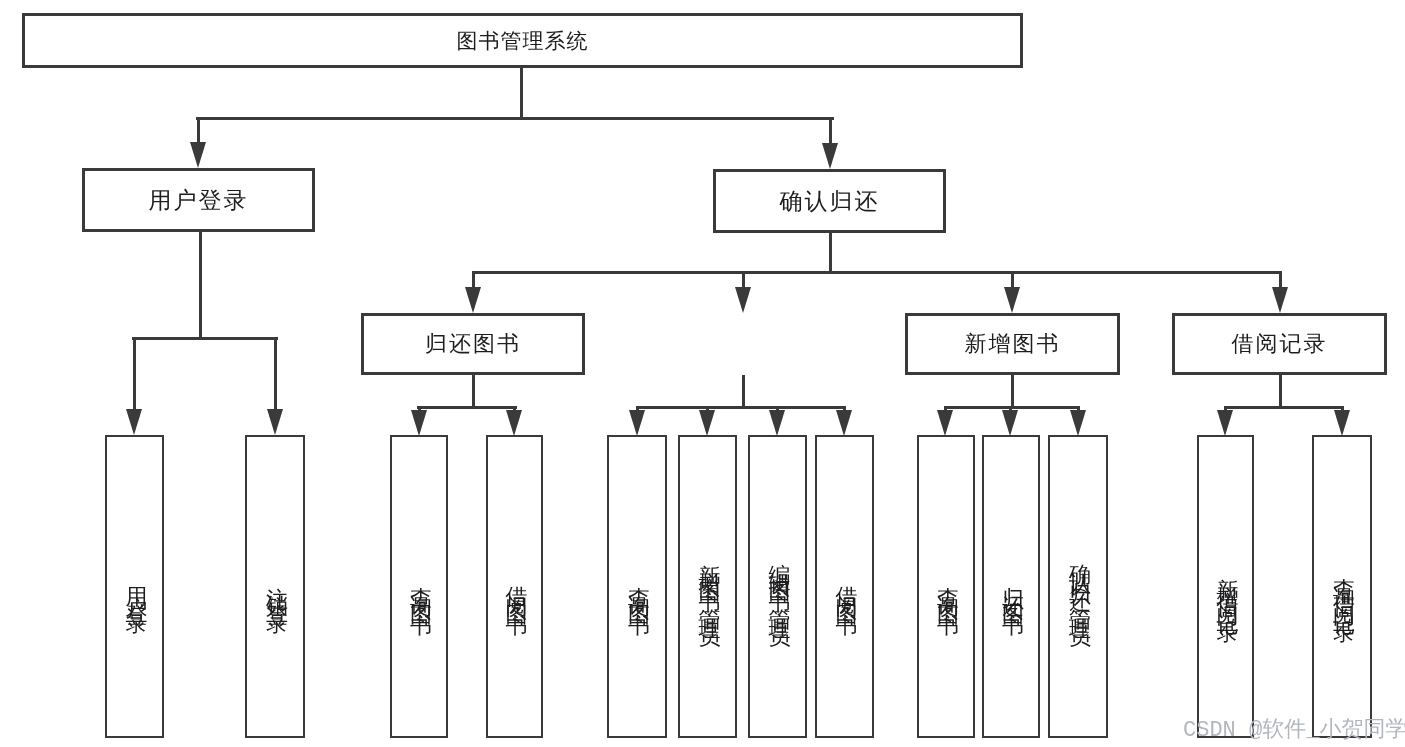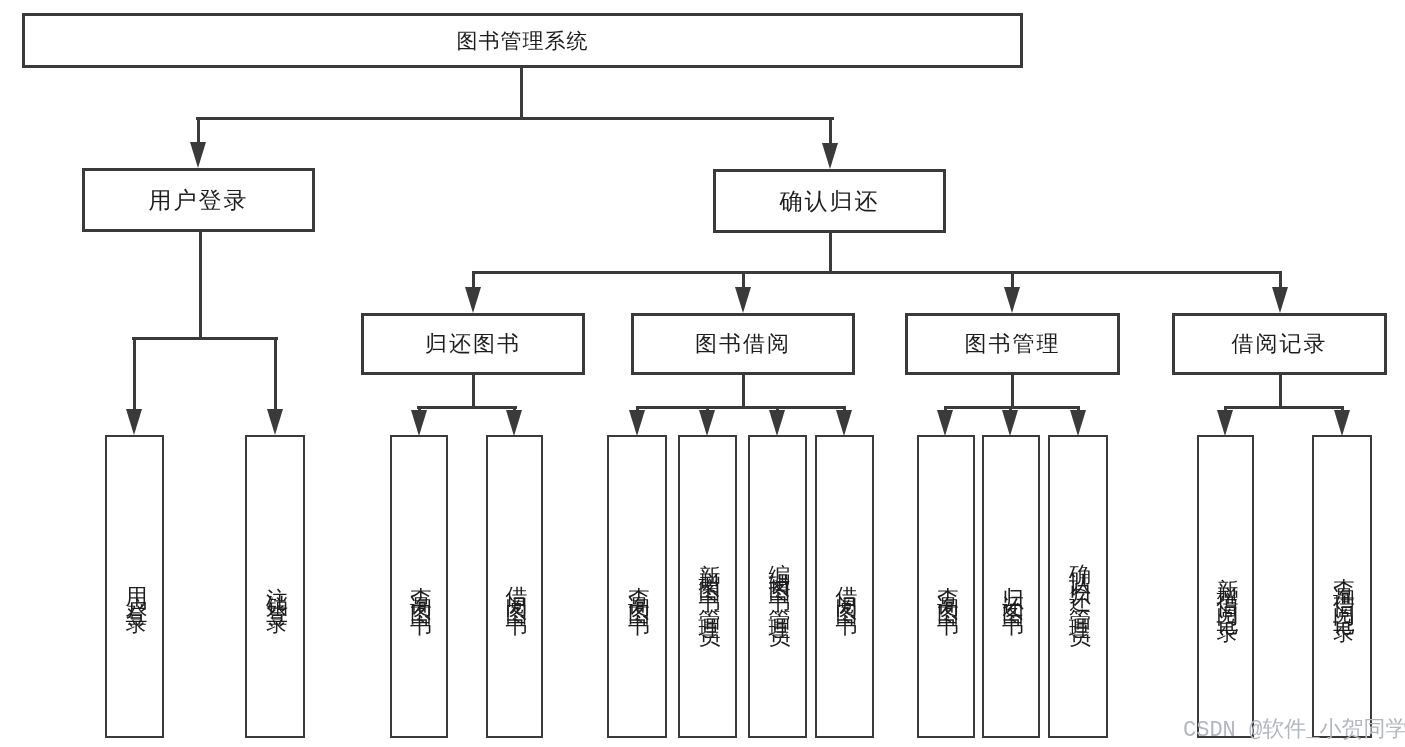--- a/index.html
+++ b/index.html
@@ -35,22 +35,21 @@
 <body>
 
 <div id="stage">
 
   <div class="box lvl1" style="left:22px;top:13px;width:1001px;height:55px">图书管理系统</div>
 
   <div class="box lvl2" style="left:82px;top:168px;width:233px;height:64px">用户登录</div>
   <div class="box lvl2" style="left:713px;top:169px;width:233px;height:64px">确认归还</div>
 
   <div class="box lvl3" style="left:361px;top:313px;width:224px;height:62px">归还图书</div>
-  <div class="box lvl3" style="left:631px;top:313px;width:224px;height:62px">图书借阅</div>
-  <div class="box lvl3" style="left:905px;top:313px;width:215px;height:62px">图书管理</div>
+  <div class="box lvl3" style="left:905px;top:313px;width:215px;height:62px">新增图书</div>
   <div class="box lvl3" style="left:1172px;top:313px;width:215px;height:62px">借阅记录</div>
 
   <div class="box leaf" style="left:105px;width:59px">用户登录</div>
   <div class="box leaf" style="left:245px;width:60px">注销登录</div>
   <div class="box leaf" style="left:390px;width:58px">查询图书</div>
   <div class="box leaf" style="left:486px;width:57px">借阅图书</div>
   <div class="box leaf" style="left:607px;width:60px">查询图书</div>
   <div class="box leaf" style="left:678px;width:59px">新增图书（管理员）</div>
   <div class="box leaf" style="left:748px;width:59px">编辑图书（管理员）</div>
   <div class="box leaf" style="left:815px;width:59px">借阅图书</div>

